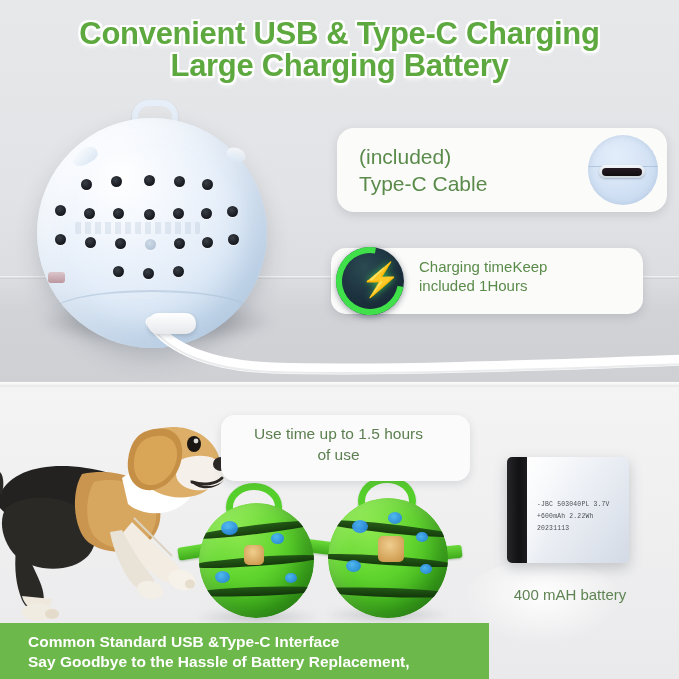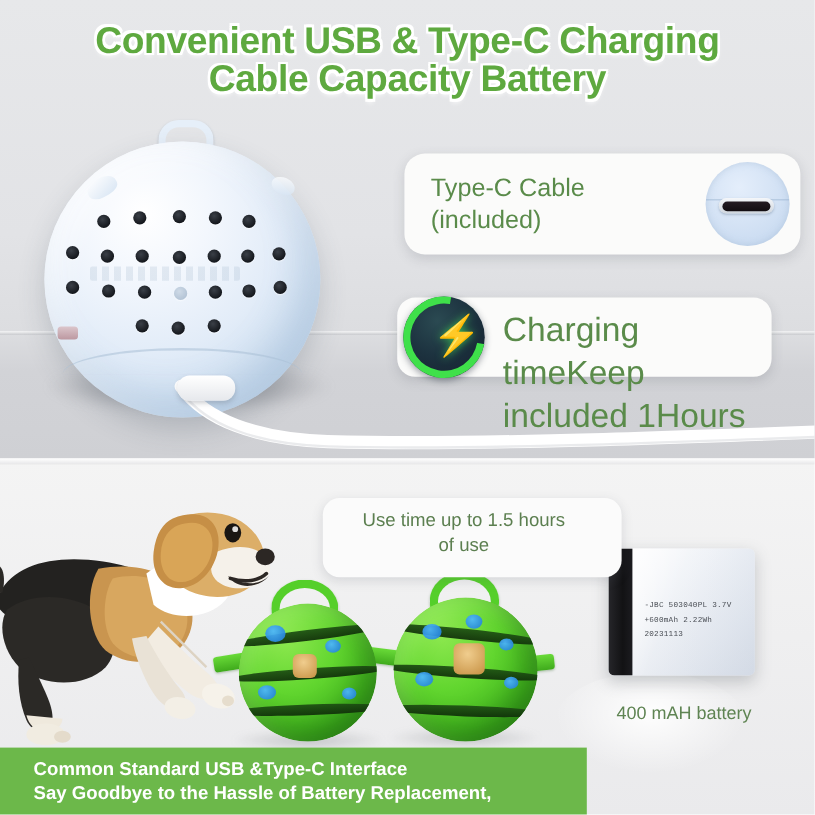--- a/index.html
+++ b/index.html
@@ -154,21 +154,21 @@
     transform:rotate(-35deg);
     box-sizing:border-box;
   }
   .bolt-glyph{
     position:absolute;left:24px;top:16px;width:22px;height:36px;
     color:#4ee35a;font-size:33px;line-height:34px;text-align:center;
     text-shadow:0 0 7px rgba(70,230,90,.75);
   }
   .callout-charge .txt{
     position:absolute;left:88px;top:9px;
-    font-size:28px;line-height:1.28;color:#5a8b4a;
+    font-size:15px;line-height:1.28;color:#5a8b4a;
   }
 
   
   .bottom-panel{
     position:absolute;left:0;top:382px;width:679px;height:297px;
     background:linear-gradient(180deg,#f4f4f4 0%,#efeff0 50%,#eaeaec 100%);
     overflow:hidden;
   }
   .bp-divider{
     position:absolute;left:0;top:0;width:679px;height:5px;
@@ -178,21 +178,20 @@
   
   .dog{position:absolute;left:-6px;top:8px;width:240px;height:240px;}
   .dog svg{display:block;}
 
   
   .callout-usetime{
     position:absolute;left:221px;top:33px;width:249px;height:66px;
     background:#fbfbfb;border-radius:14px;
     box-shadow:0 3px 9px rgba(85,90,100,.17);
     z-index:8;
-    margin-left:48px;
   }
   .callout-usetime .txt{
     position:absolute;left:0;top:9px;width:235px;text-align:center;
     font-size:15.5px;line-height:1.34;color:#5c7f50;
   }
 
   
   .gball{position:absolute;border-radius:50%;overflow:hidden;}
   .gball-a{left:199px;top:503px;width:115px;height:115px;}
   .gball-b{left:328px;top:498px;width:120px;height:120px;}
@@ -278,21 +277,21 @@
 
 <div class="page">
 
   <div class="top-panel">
     <div class="wall"></div>
     <div class="floor"></div>
     <div class="floor-edge"></div>
 
     <div class="title-wrap">
       <div class="title-line">Convenient USB &amp; Type-C Charging</div>
-      <div class="title-line">Cable Capacity Battery</div>
+      <div class="title-line">Large Charging Battery</div>
     </div>
 
     <div class="ball-shadow"></div>
 
     <div class="ball-loop"></div>
     <div class="ball"></div>
 
     <div class="holes">
       <div class="hole" style="left:44px;top:61px"></div>
       <div class="hole" style="left:74px;top:58px"></div>
@@ -330,22 +329,22 @@
     <div class="cable-plug"></div>
     <div class="cable">
       <svg width="540" height="64" viewBox="0 0 540 64">
         <path d="M8 6 C 28 34, 70 50, 130 52 C 240 55, 380 50, 540 44" stroke="#ffffff" stroke-width="11" fill="none" stroke-linecap="round"></path>
         <path d="M8 6 C 28 34, 70 50, 130 52 C 240 55, 380 50, 540 44" stroke="#d8dadf" stroke-width="2" fill="none" stroke-linecap="round" opacity="0.55" transform="translate(0,4)"></path>
       </svg>
     </div>
 
     <div class="callout-typec">
       <div class="txt">
+        <div>(included)</div>
         <div>Type-C Cable</div>
-        <div>(included)</div>
       </div>
       <div class="port-inset">
         <div class="seamline"></div>
         <div class="usbc-port"></div>
       </div>
     </div>
 
     <div class="callout-charge">
       <div class="bolt-badge">
         <div class="bolt-ring"></div>

